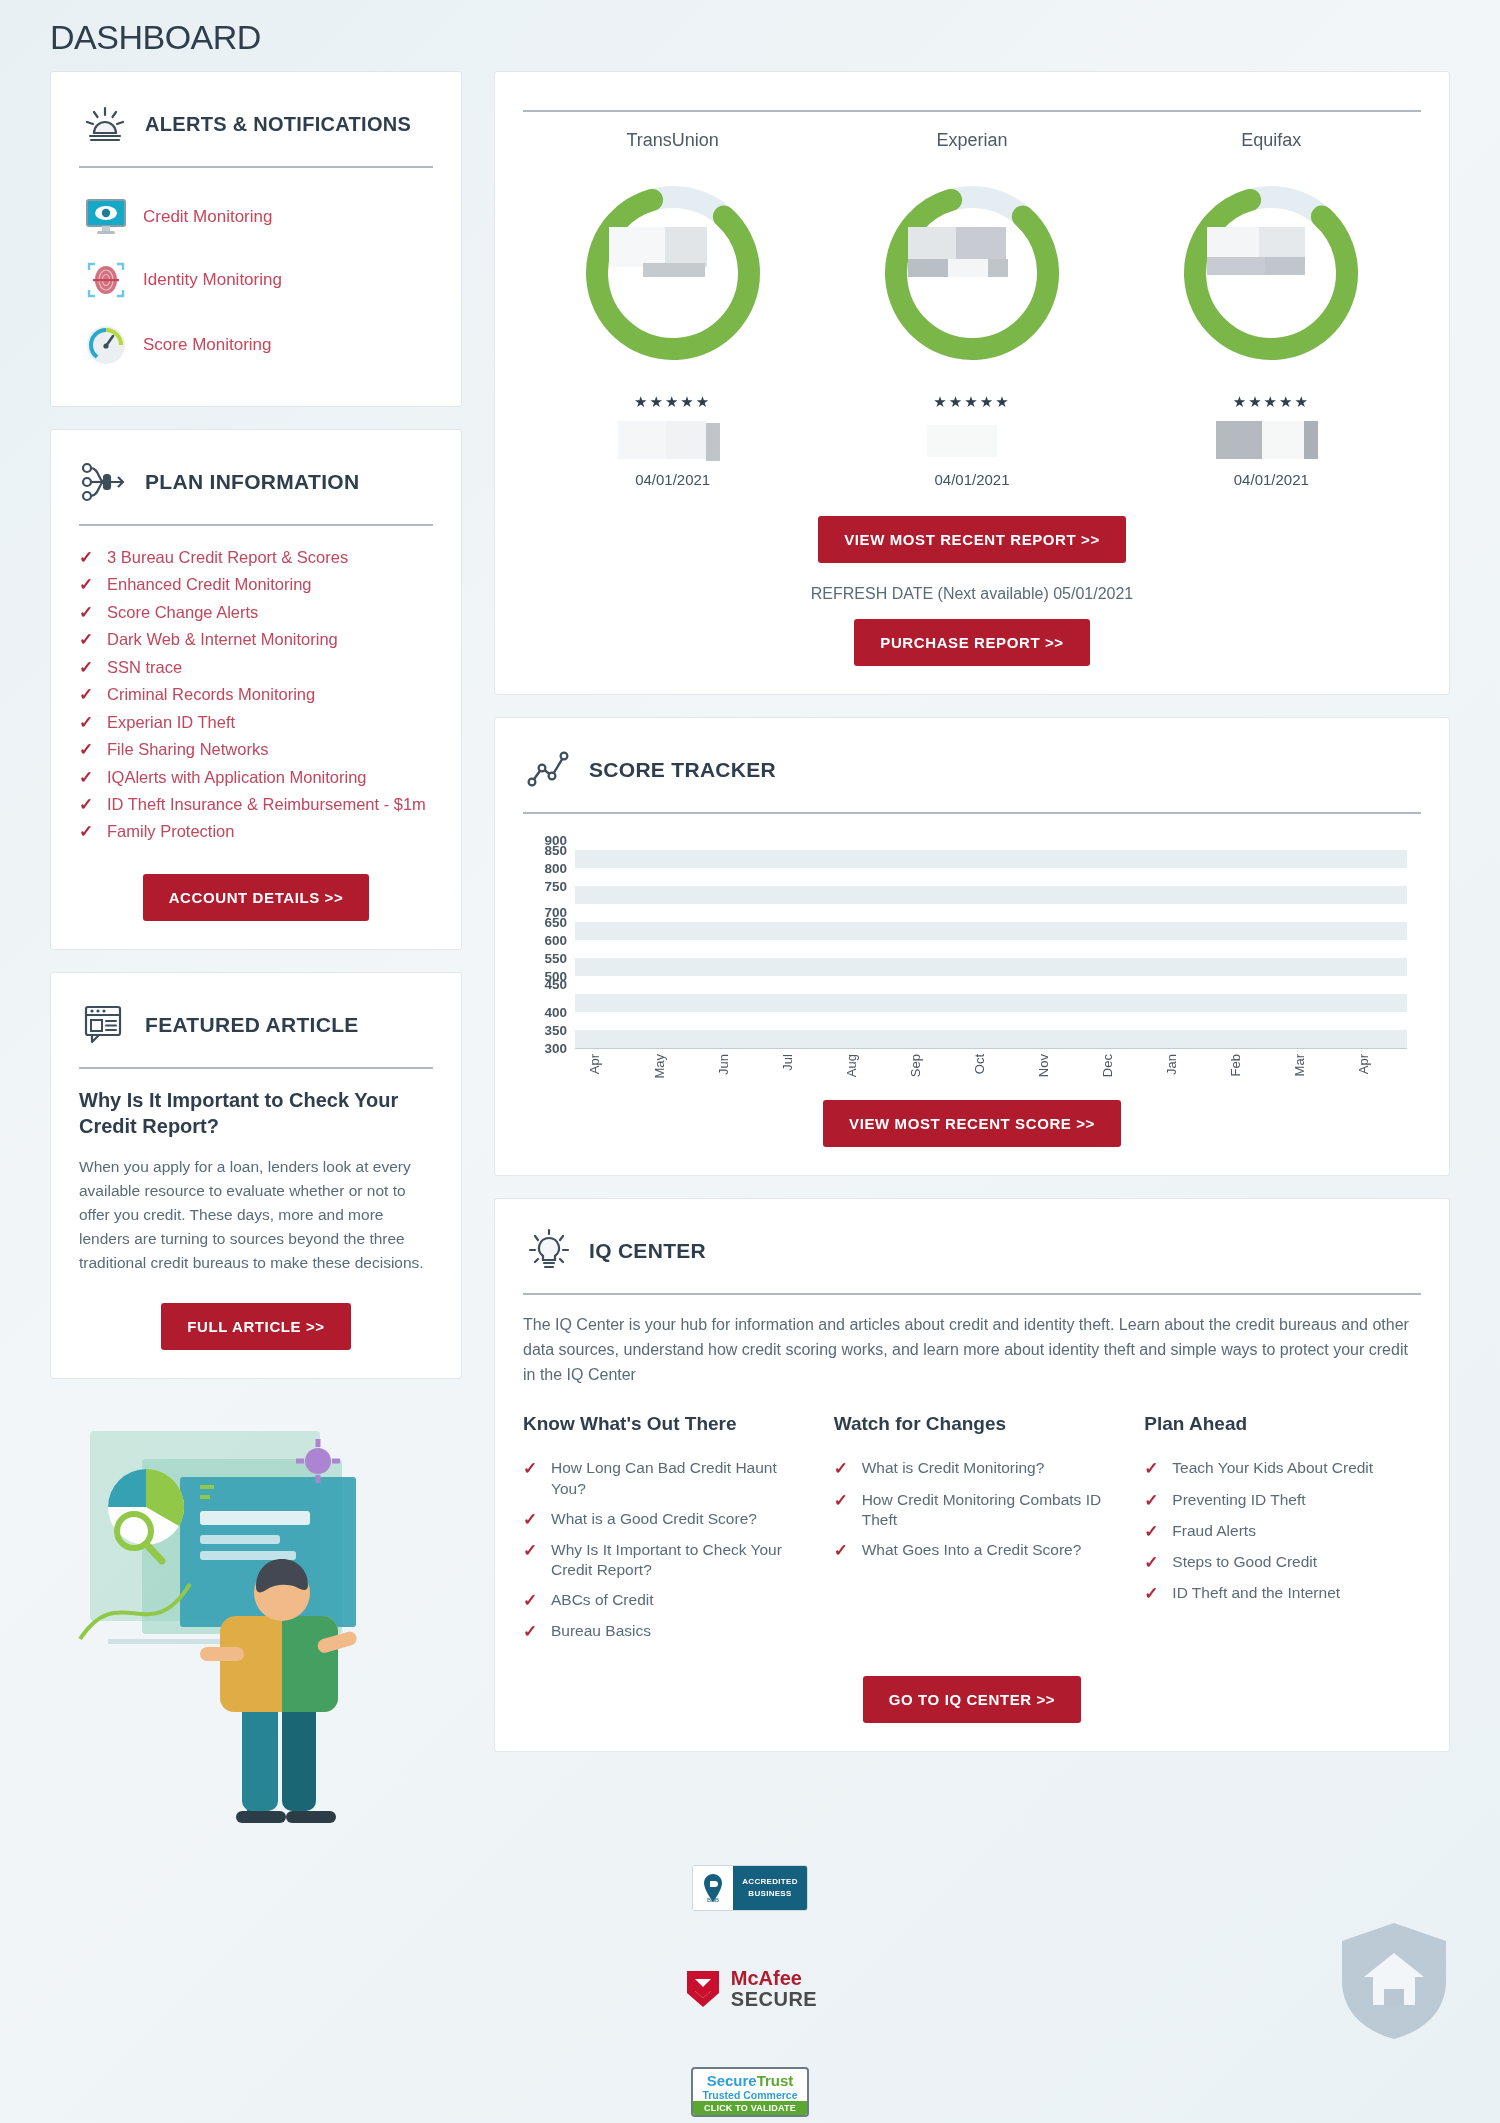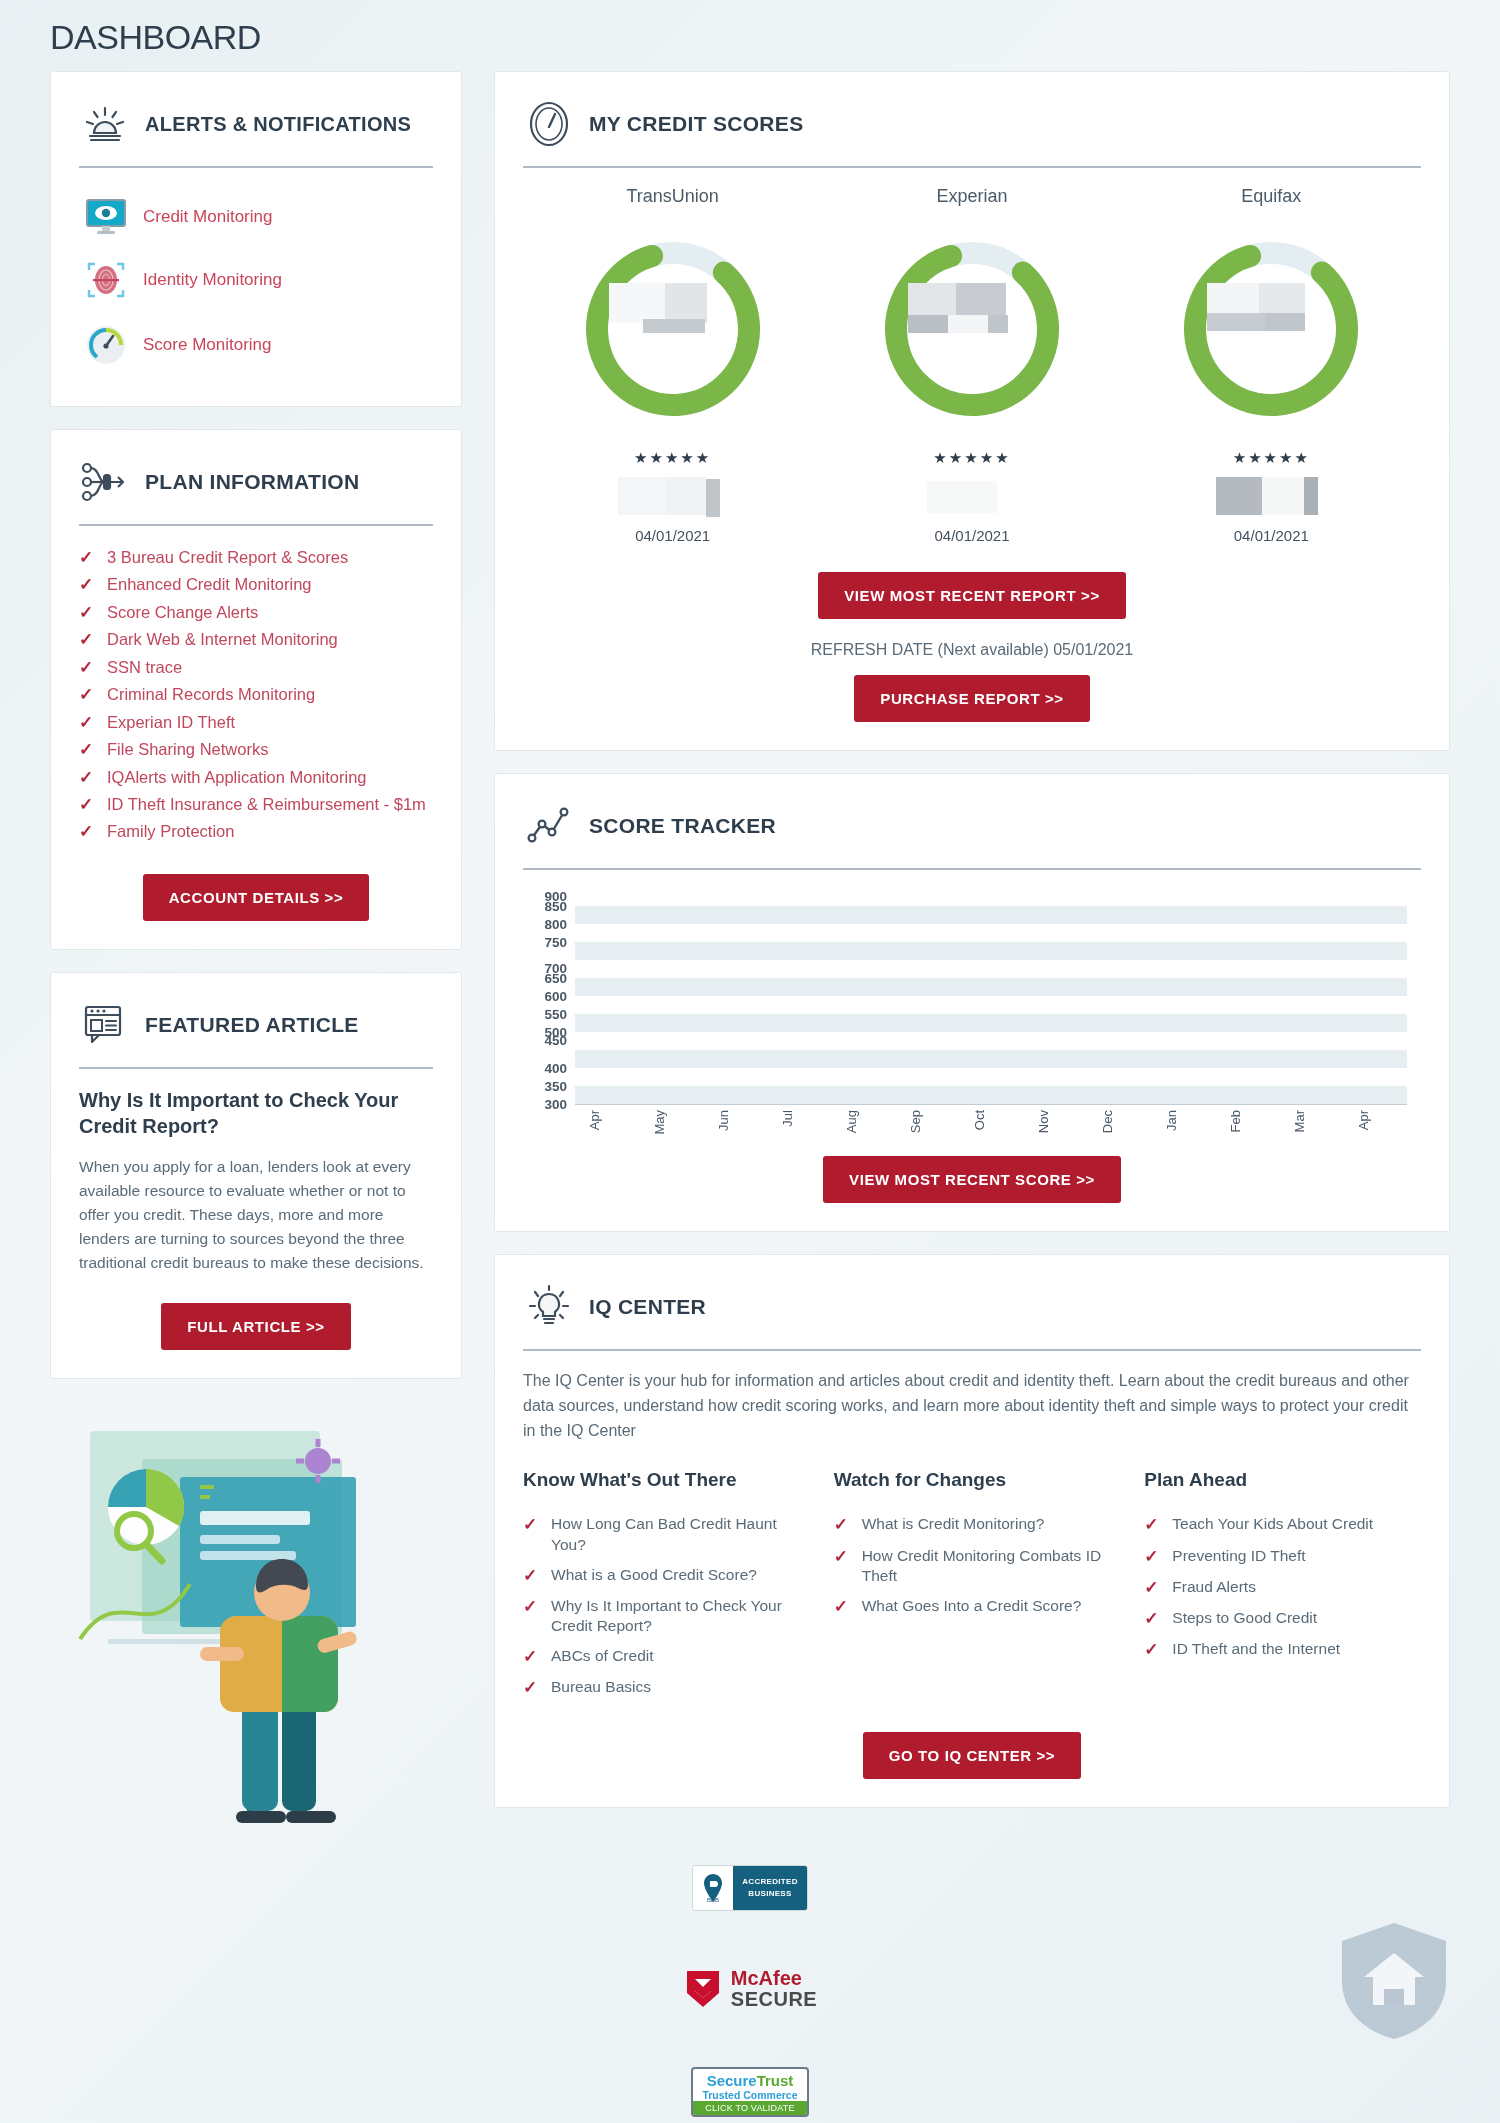--- a/index.html
+++ b/index.html
@@ -112,21 +112,21 @@
   .bbb-r { flex:1; background:#15607f; color:#fff; font-size:8px; font-weight:700;
            display:flex; flex-direction:column; align-items:center; justify-content:center; letter-spacing:.3px; line-height:1.5;}
   .mcafee { display:flex; align-items:center; gap:8px; }
   .mca-txt { line-height:1.05; }
   .mca-1 { font-size: 20px; font-weight:800; color:#b01b2e; }
   .mca-2 { font-size: 20px; font-weight:800; color:#4a4a4a; letter-spacing:.5px; }
   .st { width: 118px; border:2px solid #6b7b87; border-radius:4px; overflow:hidden; background:#fff; text-align:center; }
   .st-1 { font-size: 15px; font-weight:800; padding-top:3px; }
   .st-1 .b { color:#2f9fd6; } .st-1 .g { color:#5aa832; }
   .st-2 { font-size: 10.5px; color:#2f9fd6; font-weight:700; }
-  .st-3 { background:#5aa832; color:#fff; font-size:9px; font-weight:400; padding:2px 0; letter-spacing:.2px;}
+  .st-3 { background:#5aa832; color:#fff; font-size:9px; font-weight:700; padding:2px 0; letter-spacing:.2px;}
 
   .house { position:absolute; right: 46px; bottom: 84px; opacity: .9; }
 </style>
 </head>
 <body>
 
 <div class="page">
 
   <div class="brand">
     <span class="light">DASH</span><span class="bold">BOARD</span>
@@ -342,30 +342,20 @@
             <rect x="186" y="410" width="50" height="12" rx="6" fill="#23343f"></rect>
             <rect x="236" y="410" width="50" height="12" rx="6" fill="#23343f"></rect>
           </g>
         </svg>
       </div>
     </div>
 
     <div class="right">
 
       <div class="card">
-        <div class="card-head">
-          <span class="icon-box">
-            <svg width="42" height="46" viewBox="0 0 42 46">
-              <ellipse cx="21" cy="23" rx="18" ry="21" fill="none" stroke="#3d4d5c" stroke-width="2.2"></ellipse>
-              <ellipse cx="21" cy="23" rx="13" ry="16" fill="none" stroke="#3d4d5c" stroke-width="1.6"></ellipse>
-              <line x1="21" y1="26" x2="27" y2="13" stroke="#3d4d5c" stroke-width="2.4" stroke-linecap="round"></line>
-            </svg>
-          </span>
-          <div class="card-title">MY CREDIT SCORES</div>
-        </div>
         <div class="rule"></div>
 
         <div class="bureaus">
 
           <div class="bureau">
             <div class="bureau-name">TransUnion</div>
             <div class="ring-wrap">
               <svg width="196" height="196" viewBox="0 0 196 196">
                 <circle cx="98" cy="98" r="76" fill="none" stroke="#e4edf1" stroke-width="22"></circle>
                 <circle cx="98" cy="98" r="76" fill="none" stroke="#7ab648" stroke-width="22" stroke-linecap="round" stroke-dasharray="400 478" transform="rotate(-48 98 98)"></circle>

